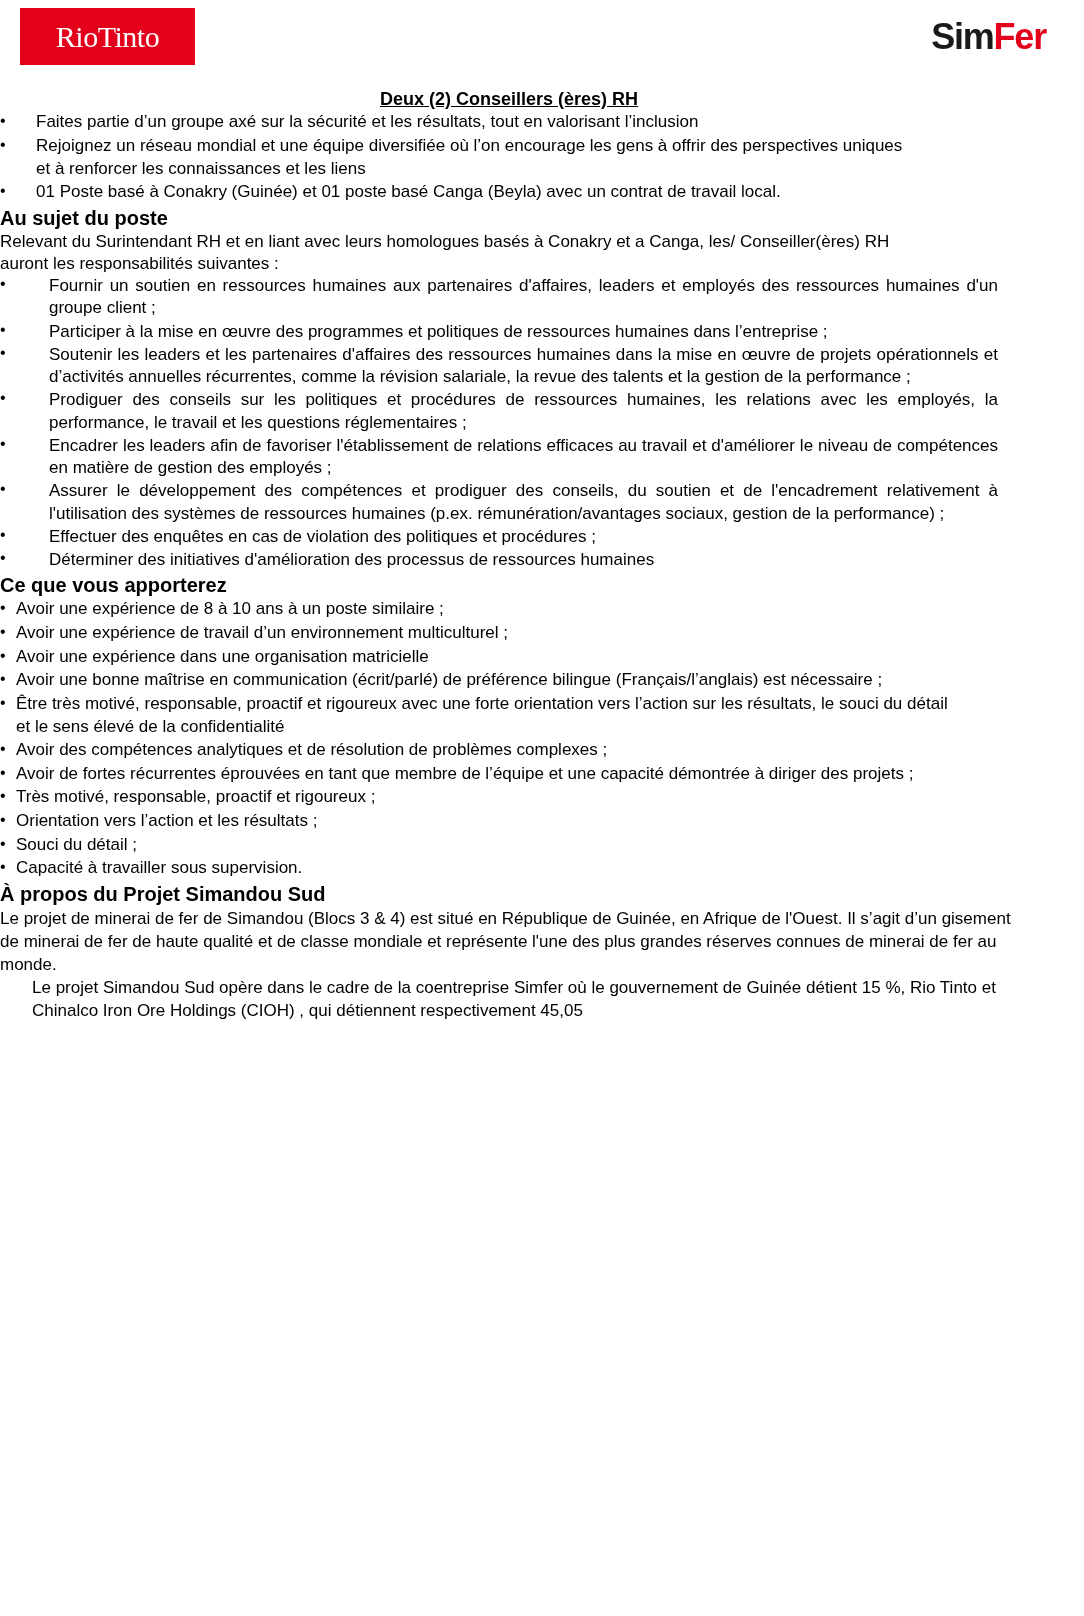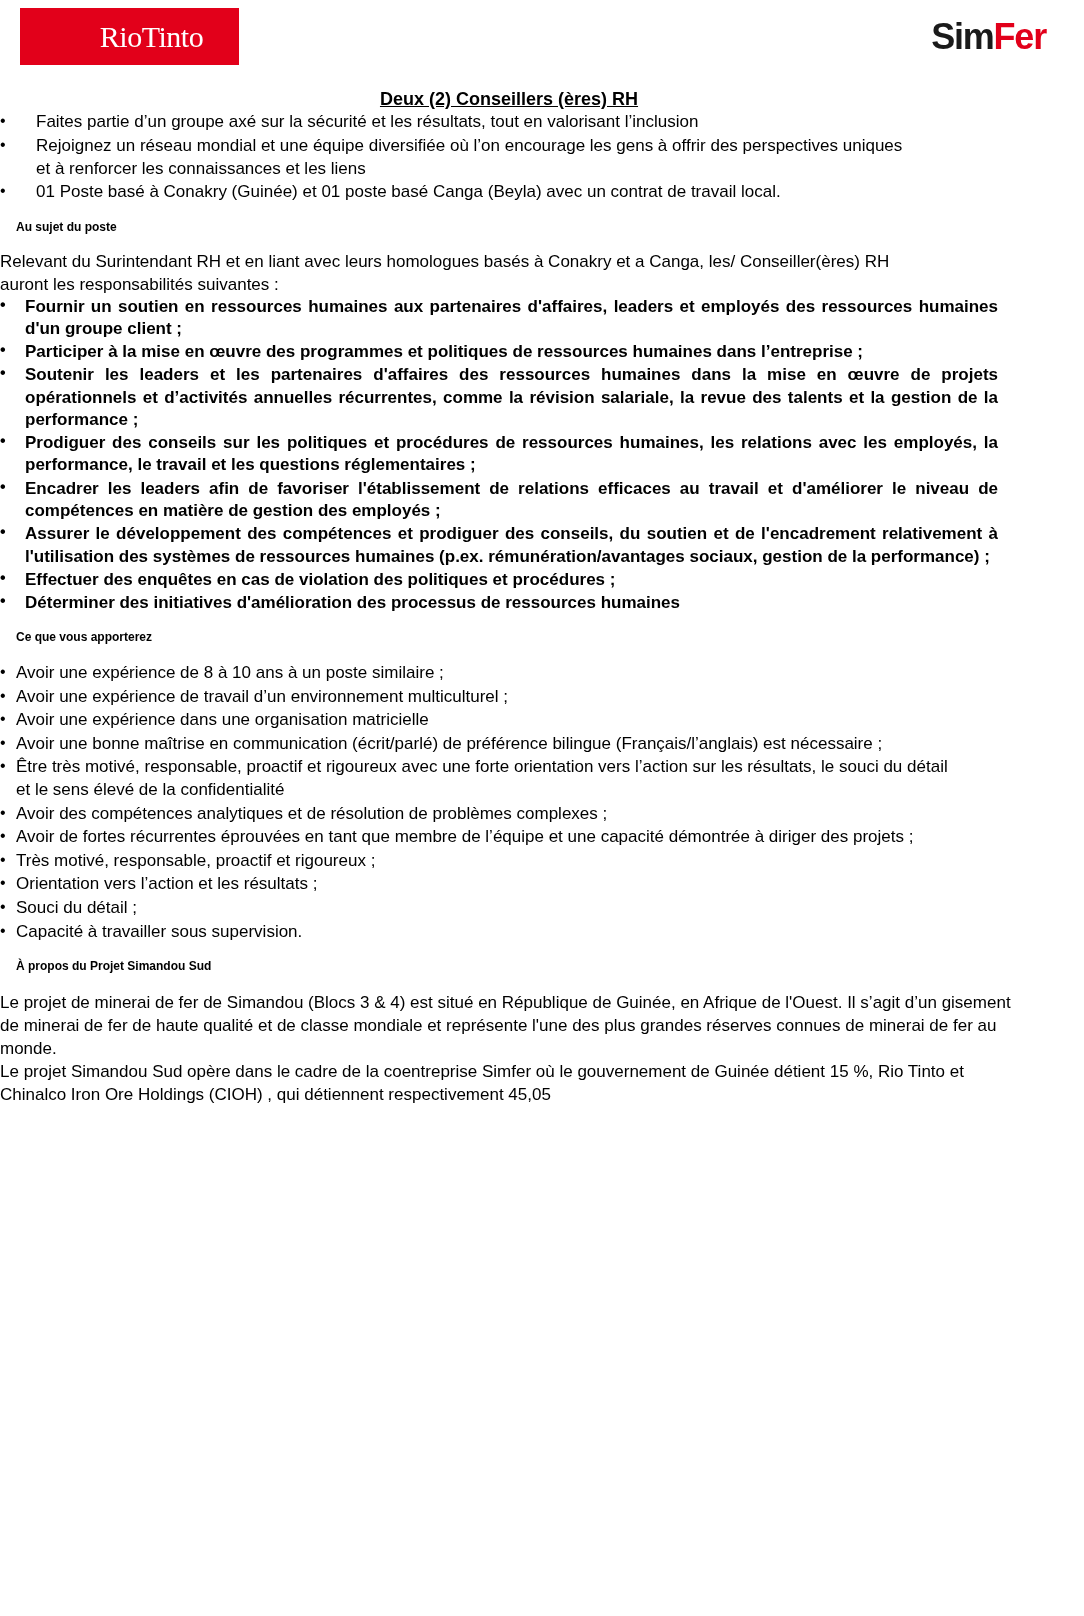--- a/index.html
+++ b/index.html
@@ -28,21 +28,20 @@
   .logo-riotinto {
     position: absolute;
     left: 20px;
     top: 8px;
     width: 175px;
     height: 57px;
     background: #E2001A;
     display: flex;
     align-items: center;
     justify-content: center;
-    padding-left: 44px;
   }
   .logo-riotinto-text {
     font-family: "Liberation Serif", serif;
     font-size: 30px;
     color: #ffffff;
     letter-spacing: -0.5px;
     white-space: nowrap;
   }
   .logo-simfer {
     position: absolute;
@@ -68,22 +67,22 @@
     text-align: center;
     font-weight: bold;
     font-size: 18px;
     text-decoration: underline;
     margin: 18px 0 0 0;
     padding-right: 30px;
   }
 
   h2.section {
     font-weight: bold;
-    font-size: 12px;
-    margin: 16px;
+    font-size: 20px;
+    margin: 0;
   }
   .section-ausujet { margin: 34px 0 0 10px; }
   .section-cequevous { margin: 40px 0 0 20px; }
   .section-apropos { margin: 52px 0 0 22px; }
 
   p.para {
     margin: 0;
     text-align: left;
   }
   .para-relevant {
@@ -94,20 +93,21 @@
     margin: 34px 0 0 22px;
     width: 1026px;
     text-align: justify;
     line-height: 1.36;
   }
   .para-simfer {
     margin: 32px 0 0 22px;
     width: 1026px;
     text-align: justify;
     line-height: 1.36;
+    padding-left: 32px;
   }
 
   
   ul.bullets {
     list-style: none;
     margin: 0;
     padding: 0;
   }
   ul.bullets > li {
     position: relative;
@@ -133,24 +133,23 @@
     line-height: 1.33;
   }
 
   
   .list-resp {
     margin-top: 46px;
     margin-left: 52px;
     width: 998px;
   }
   .list-resp > li {
-    padding-left: 25px;
+    padding-left: 49px;
     text-align: justify;
     line-height: 1.31;
-    font-weight: bold;
   }
 
   
   .list-qual {
     margin-top: 30px;
     margin-left: 52px;
     width: 960px;
   }
   .list-qual > li {
     padding-left: 16px;

